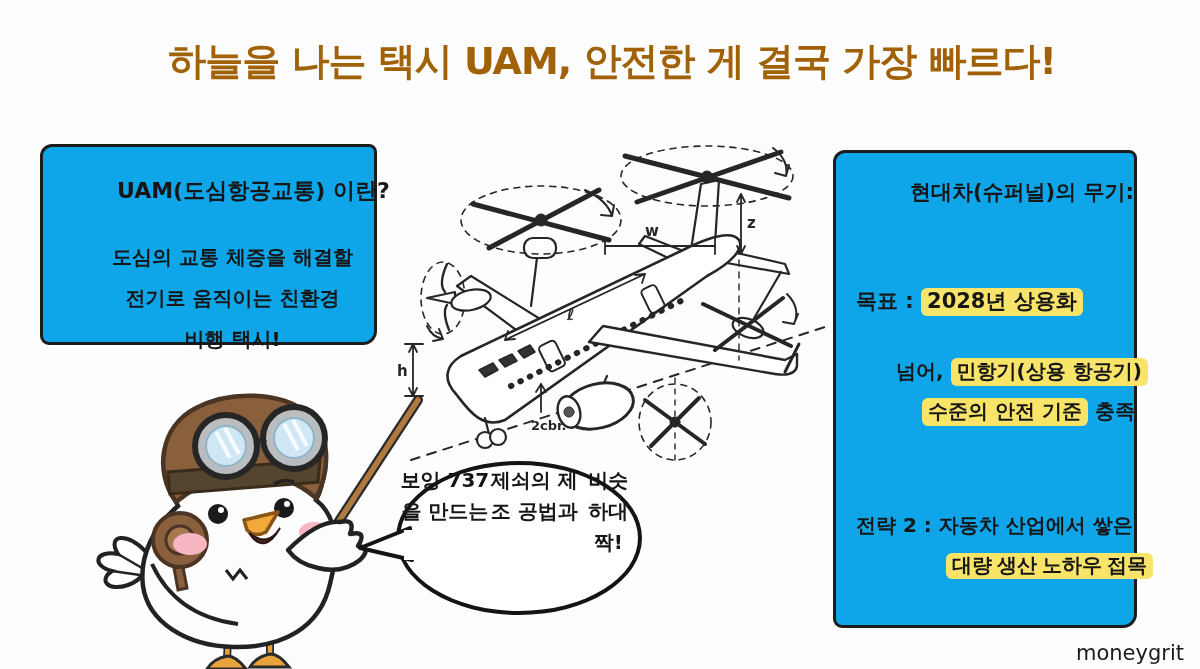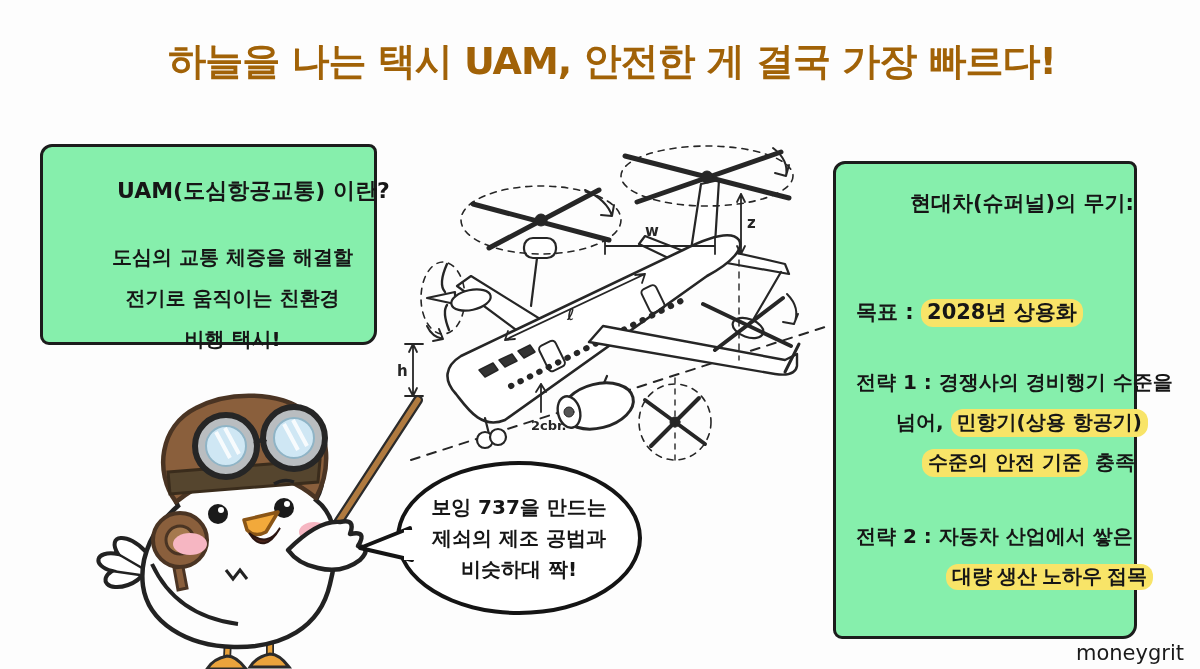--- a/index.html
+++ b/index.html
@@ -9,44 +9,44 @@
     font-family:"DejaVu Sans","Liberation Sans",sans-serif;
   }
   .abs{position:absolute;}
   
   #title{
     top:36px;left:12px;width:100%;text-align:center;
     font-size:38px;font-weight:800;letter-spacing:-1px;color:#a16207;
   }
   
   .hand-box{
-    background:#86efac;border:3.5px solid #1c1c1c;
+    background:#0ea5e9;border:3.5px solid #1c1c1c;
     border-radius:12px 8px 14px 9px;box-sizing:border-box;padding-left:48px;
   }
   #uam-box{left:40px;top:144px;width:337px;height:201px;}
-  #strategy-box{left:833px;top:161px;width:304px;height:478px;}
+  #strategy-box{left:833px;top:150px;width:304px;height:478px;}
   .box-header{display:flex;align-items:flex-start;gap:12px;padding:14px 12px 0 14px;}
   #uam-box .box-header{align-items:center;}
   .uam-heading{font-size:22px;font-weight:800;white-space:nowrap;}
   .uam-body{margin-top:16px;text-align:center;font-size:20px;font-weight:700;line-height:2.05;}
   .sb-heading{font-size:21px;font-weight:800;line-height:2.45;white-space:nowrap;}
   .sb-goal{position:absolute;left:20px;top:134px;font-size:21px;font-weight:800;white-space:nowrap;}
   .sb-strat{position:absolute;left:20px;font-size:20px;font-weight:800;line-height:2.0;white-space:nowrap;}
   #strat1{top:198px;}
   #strat2{top:352px;}
   .ind1{display:block;margin-left:40px;}
   .ind2{display:block;margin-left:66px;}
   .ind3{display:block;margin-left:90px;font-family:Liberation Serif, serif;}
   .ind4{display:block;margin-left:80px;}
-  .hl{background:#f8e468;padding:1px 6px 3px;border-radius:12px;}
+  .hl{background:#f8e468;padding:1px 6px 3px;border-radius:6px;}
   
   #speech-bubble{
     left:396px;top:461px;width:246px;height:154px;background:#fff;
     border:4px solid #141414;border-radius:50%;z-index:5;box-sizing:border-box;
-    display:flex;flex-direction:column;justify-content:center;text-align:center;
+    display:flex;flex-direction:row;justify-content:center;text-align:center;
     font-size:20px;font-weight:800;line-height:1.55;
   }
   #bubble-tail{left:354px;top:520px;z-index:6;}
   
   #watermark{right:16px;bottom:4px;font-size:21px;color:#1a1a1a;}
   
   #aircraft{left:393px;top:128px;z-index:1;}
   #bird{left:80px;top:372px;z-index:4;}
   svg text{font-family:"DejaVu Sans","Liberation Sans",sans-serif;}
 </style>
@@ -85,21 +85,20 @@
       </svg>
       <div class="sb-heading">
         <div>현대차(슈퍼널)의 무기:</div>
       </div>
     </div>
     <div class="sb-goal">
       <span>목표 :</span>
       <span class="hl">2028년 상용화</span>
     </div>
     <div id="strat1" class="sb-strat">
-      <span>전략 1 : 경쟁사의 경비행기 수준을</span>
       <span class="ind1">
         <span>넘어,</span>
         <span class="hl">민항기(상용 항공기)</span>
       </span>
       <span class="ind2">
         <span class="hl">수준의 안전 기준</span>
         <span> 충족</span>
       </span>
     </div>
     <div id="strat2" class="sb-strat">

